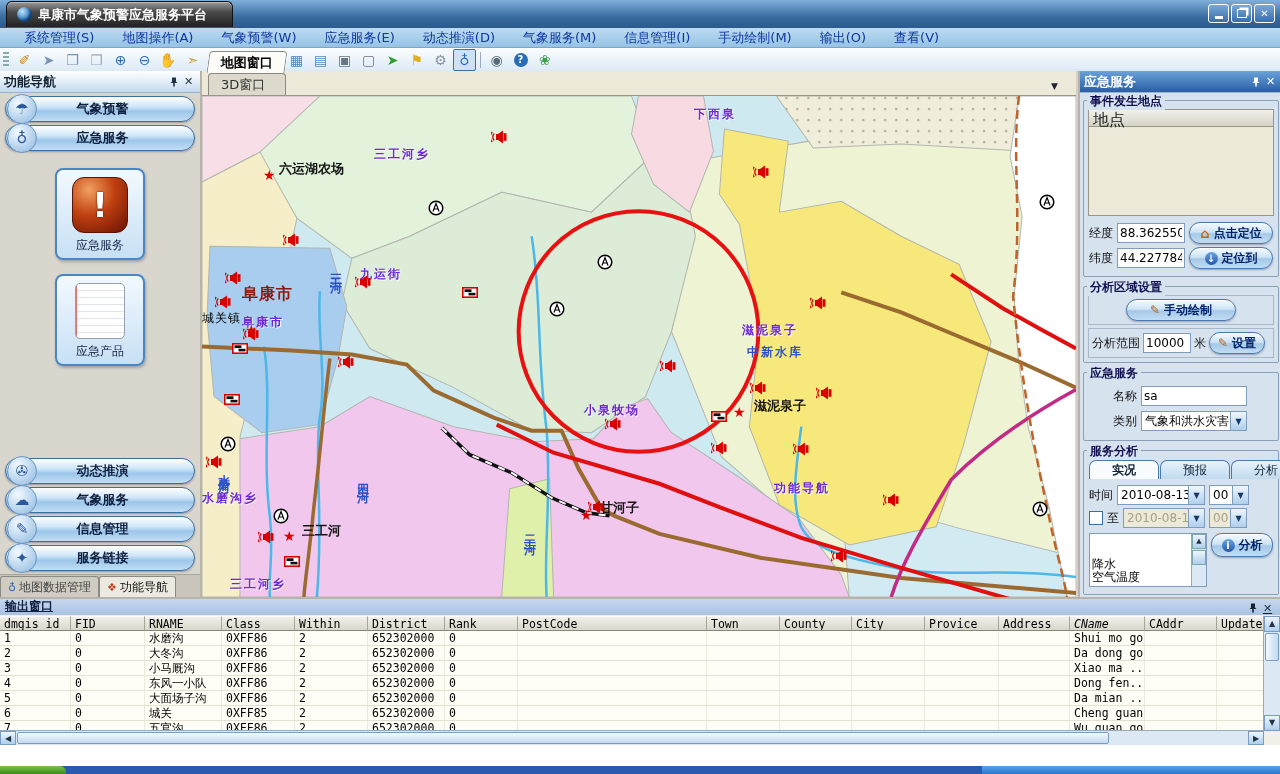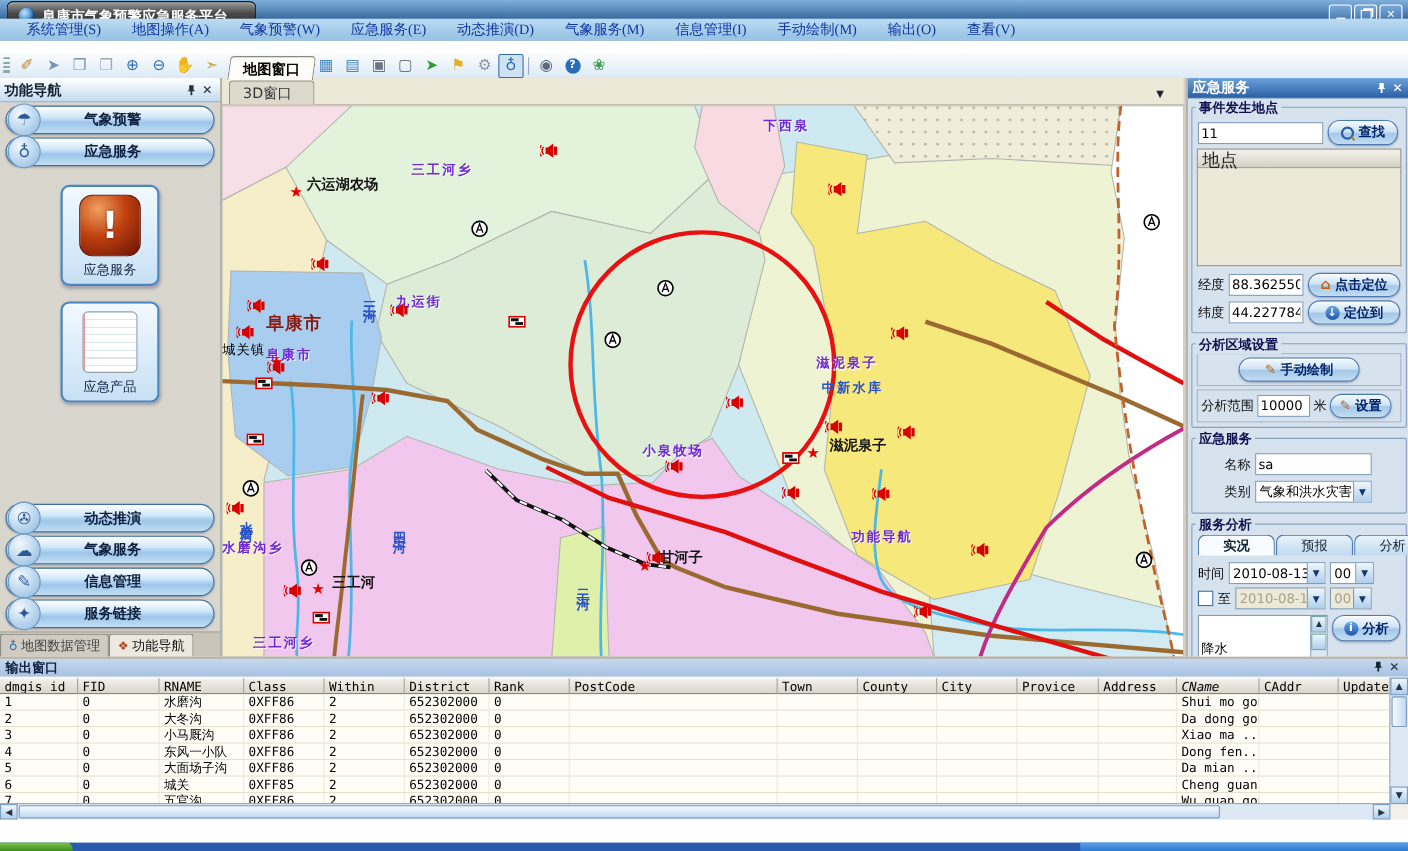--- a/index.html
+++ b/index.html
@@ -16,22 +16,22 @@
   .globe-ico{width:15px;height:15px;border-radius:50%;
     background:radial-gradient(circle at 35% 30%,#bfe4ff,#2f7ac0 60%,#114a80);
     box-shadow:inset -2px -2px 3px rgba(0,0,30,.5);}
   .winbtns{position:absolute;right:5px;top:4px;display:flex;gap:2px;}
   .wbtn{width:19px;height:17px;border:1px solid #fff;border-radius:3px;
     background:linear-gradient(#7aa8d8,#3a6ea8);color:#fff;font-size:10px;
     display:flex;align-items:center;justify-content:center;cursor:pointer;}
   .wbtn .minbar{width:8px;height:3px;background:#fff;margin-top:7px;}
   .wbtn .restoreglyph{width:8px;height:7px;border:1px solid #fff;box-shadow:2px -2px 0 -0.5px #fff;}
   
-  .menubar{position:absolute;left:0;top:17px;width:1280px;height:19px;
-    background:linear-gradient(#bcdcf2,#96c2e4);border-bottom:1px solid #7aa6cc;font-family:Liberation Serif, serif;}
+  .menubar{position:absolute;left:0;top:28px;width:1280px;height:19px;
+    background:linear-gradient(#bcdcf2,#96c2e4);border-bottom:1px solid #7aa6cc;}
   #menu-items{display:flex;height:100%;align-items:center;padding-left:10px;}
   .menu-item{padding:0 14px;font-size:13px;color:#1036a0;white-space:nowrap;cursor:default;}
   
   .toolbar{position:absolute;left:0;top:48px;width:1280px;height:23px;
     background:linear-gradient(#fbfdfe,#dceaf6);border-bottom:1px solid #9cb8d0;
     display:flex;align-items:center;}
   .grip{width:6px;height:16px;margin:0 4px 0 3px;
     background:repeating-linear-gradient(180deg,#8aa 0 2px,transparent 2px 4px);}
   #toolbar-items{display:flex;align-items:center;gap:1px;}
   .tbtn{width:21px;height:20px;display:flex;align-items:center;justify-content:center;
@@ -144,22 +144,22 @@
   .stab.active{background:#f8fcff;font-weight:bold;}
   .tabarrow{font-size:8px;color:#234;margin-left:1px;cursor:pointer;}
   .lbox{flex:1;height:52px;border:1px solid #7f9db9;background:#fff;display:flex;overflow:hidden;}
   .lbox .items{flex:1;padding-top:24px;font-size:12px;line-height:13px;padding-left:2px;}
   .vmini{width:14px;background:#dce8f4;border-left:1px solid #9ab;display:flex;flex-direction:column;}
   .vmini .va{height:13px;background:linear-gradient(#eef6fc,#b0cfec);border:1px solid #7aa;
     font-size:7px;color:#234;text-align:center;line-height:12px;cursor:pointer;}
   
   .output{position:absolute;left:0;top:597px;width:1280px;height:146px;background:#f2f0e8;
     border-top:2px solid #b8b4aa;}
-  .out-head{height:16px;background:linear-gradient(#c6d8ee,#a8c2e2);display:flex;align-items:flex-start;
-    padding:0 5px;font-size:12px;font-weight:bold;color:#102040;}
+  .out-head{height:16px;background:linear-gradient(#c6d8ee,#a8c2e2);display:flex;align-items:flex-end;
+    padding:0 5px;font-size:12px;font-weight:bold;color:#102040;text-decoration:underline;}
   .out-head .sp{flex:1;}
   .tbl{position:absolute;left:0;top:17px;right:16px;bottom:14px;overflow:hidden;
     font-family:"DejaVu Sans Mono","Liberation Mono",monospace;font-size:11.5px;background:#fffef6;}
   .tbl-head{display:flex;height:15px;background:linear-gradient(#f4f2ec,#d8d4c8);}
   .hcell{border-right:1px solid #a8a49a;border-top:1px solid #fff;border-bottom:1px solid #8a867a;
     padding:0 4px;overflow:hidden;white-space:nowrap;flex:0 0 auto;cursor:pointer;}
   .trow{display:flex;height:14px;border-bottom:1px solid #e4e0d2;cursor:default;}
   .tcell{padding:0 4px;border-right:1px solid #eceadc;overflow:hidden;white-space:nowrap;flex:0 0 auto;}
   .vscroll{position:absolute;right:0;top:17px;width:16px;bottom:14px;background:#dce8f4;
     border-left:1px solid #9ab;display:flex;flex-direction:column;}
@@ -625,27 +625,20 @@
         <span class="hbtn">
             <svg width="10" height="10" viewBox="0 0 10 10">
               <path d="M3,0.5 L7,0.5 L7,4.5 L8.5,6 L5.8,6 L5.8,9.5 L4.2,9.5 L4.2,6 L1.5,6 L3,4.5 Z" fill="#fff"></path>
             </svg>
           </span>
         <span class="hbtn">✕</span>
       </div>
 
       <div class="grp">
         <span class="lg">事件发生地点</span>
-        <div class="row">
-          <input class="txt" style="width: 108px;" value="11">
-          <button class="gbtn" style="width:64px;height:23px">
-            <span class="mag"></span>
-            <span>查找</span>
-          </button>
-        </div>
         <div class="list-head"><span>地点</span></div>
         <div class="list-body"></div>
         <div class="row" style="margin-top:6px">
           <span class="lab">经度</span>
           <input class="txt clip" style="width: 62px;" value="88.36255061">
           <button class="gbtn" style="flex:1;height:22px">
             <span class="home-ico">⌂</span>
             <span>点击定位</span>
           </button>
         </div>

